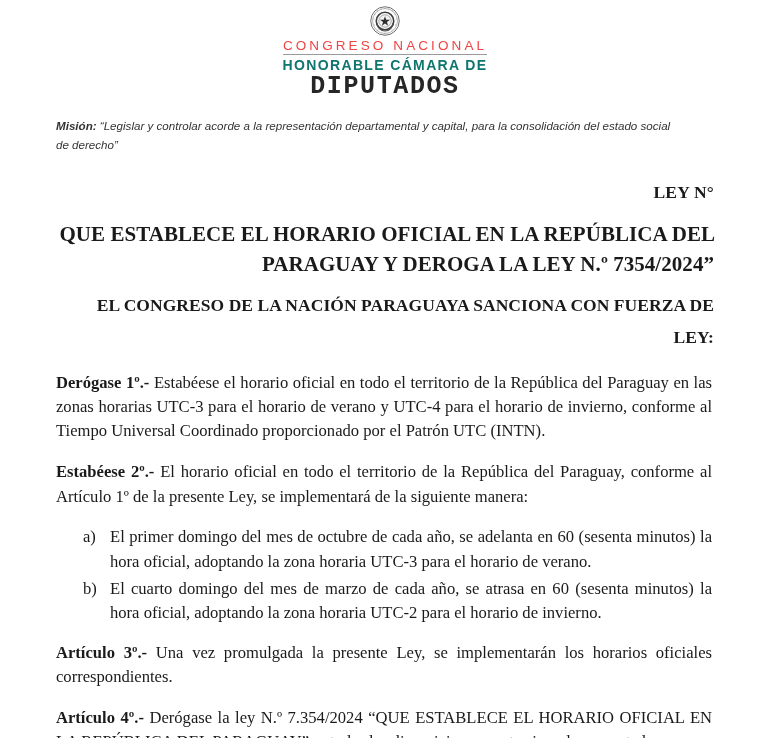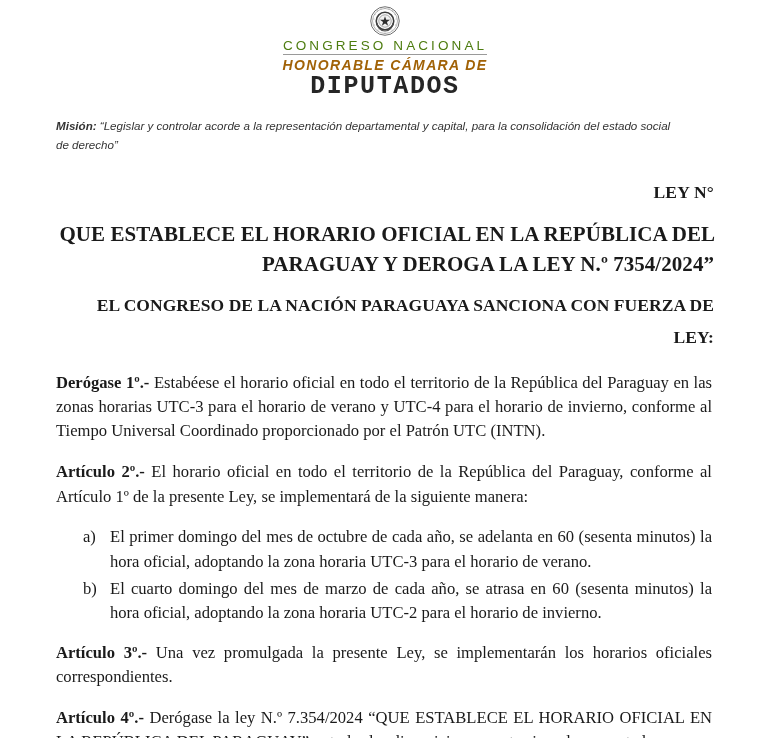--- a/index.html
+++ b/index.html
@@ -33,39 +33,38 @@
   }
   .logo-lines {
     display: inline-block;
     text-align: center;
     margin-top: 1px;
   }
   .logo-congreso {
     font-family: "Liberation Sans", "DejaVu Sans", sans-serif;
     font-size: 13.5px;
     letter-spacing: 3.1px;
-    color: #4d7c0f;
+    color: #ef4444;
     font-weight: 400;
     line-height: 1.05;
     border-bottom: 1.4px solid #9a9a9a;
     padding-bottom: 1px;
     display: block;
     white-space: nowrap;
   }
   .logo-honorable {
     font-family: "Liberation Sans", "DejaVu Sans", sans-serif;
     font-size: 14px;
     font-weight: bold;
     letter-spacing: 1.35px;
-    color: #a16207;
+    color: #0f766e;
     line-height: 1.25;
     display: block;
     margin-top: 2px;
     white-space: nowrap;
-    font-style: italic;
   }
   .logo-diputados {
     font-family: Liberation Mono, monospace;
     font-size: 25px;
     font-weight: bold;
     letter-spacing: 1.6px;
     color: #262626;
     line-height: 1.05;
     display: block;
     margin-top: -1px;
@@ -215,21 +214,21 @@
   </div>
 </div>
 
 <div class="body-text">
 
   <p class="article">
     <span class="art-label">Derógase 1º.-</span><span> Estabéese el horario oficial en todo el territorio de la República del Paraguay en las zonas horarias UTC-3 para el horario de verano y UTC-4 para el horario de invierno, conforme al Tiempo Universal Coordinado proporcionado por el Patrón UTC (INTN).</span>
   </p>
 
   <p class="article">
-    <span class="art-label">Artículo 2º.-</span><span> El horario oficial en todo el territorio de la República del Paraguay, conforme al Artículo 1º de la presente Ley, se implementará de la siguiente manera:</span>
+    <span class="art-label">Estabéese 2º.-</span><span> El horario oficial en todo el territorio de la República del Paraguay, conforme al Artículo 1º de la presente Ley, se implementará de la siguiente manera:</span>
   </p>
 
   <ul class="letter-list">
     <li class="letter-item">
       <span class="letter-marker">a)</span><span>El primer domingo del mes de octubre de cada año, se adelanta en 60 (sesenta minutos) la hora oficial, adoptando la zona horaria UTC-3 para el horario de verano.</span>
     </li>
     <li class="letter-item">
       <span class="letter-marker">b)</span><span>El cuarto domingo del mes de marzo de cada año, se atrasa en 60 (sesenta minutos) la hora oficial, adoptando la zona horaria UTC-2 para el horario de invierno.</span>
     </li>
   </ul>

